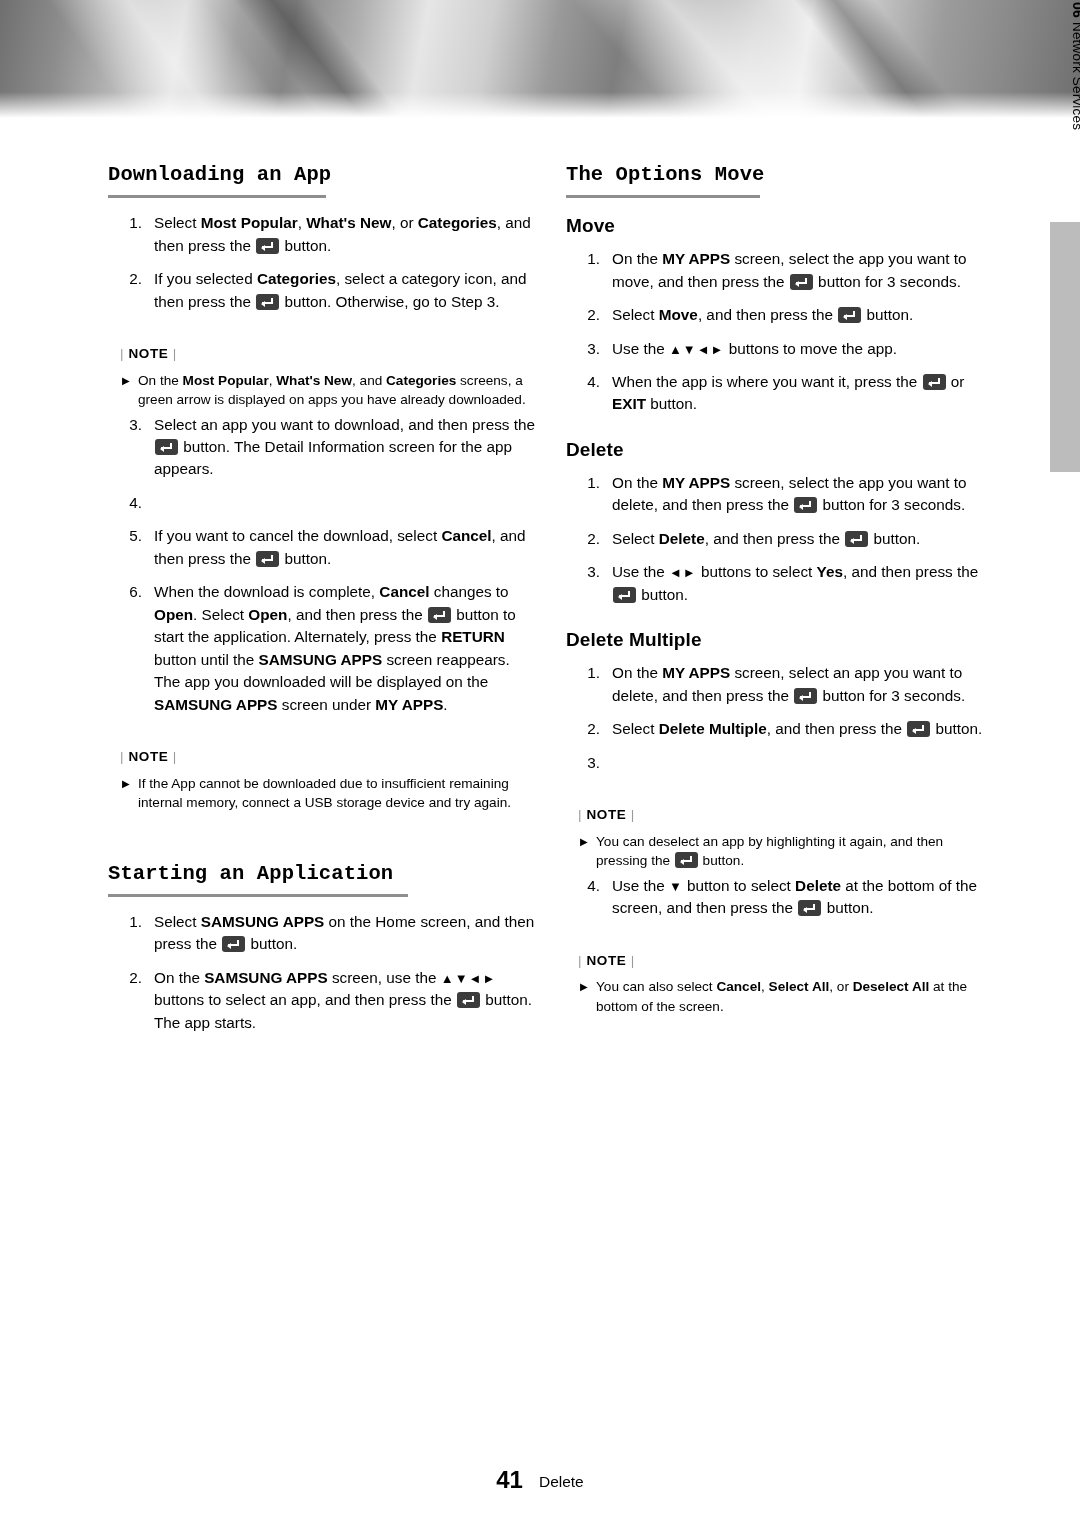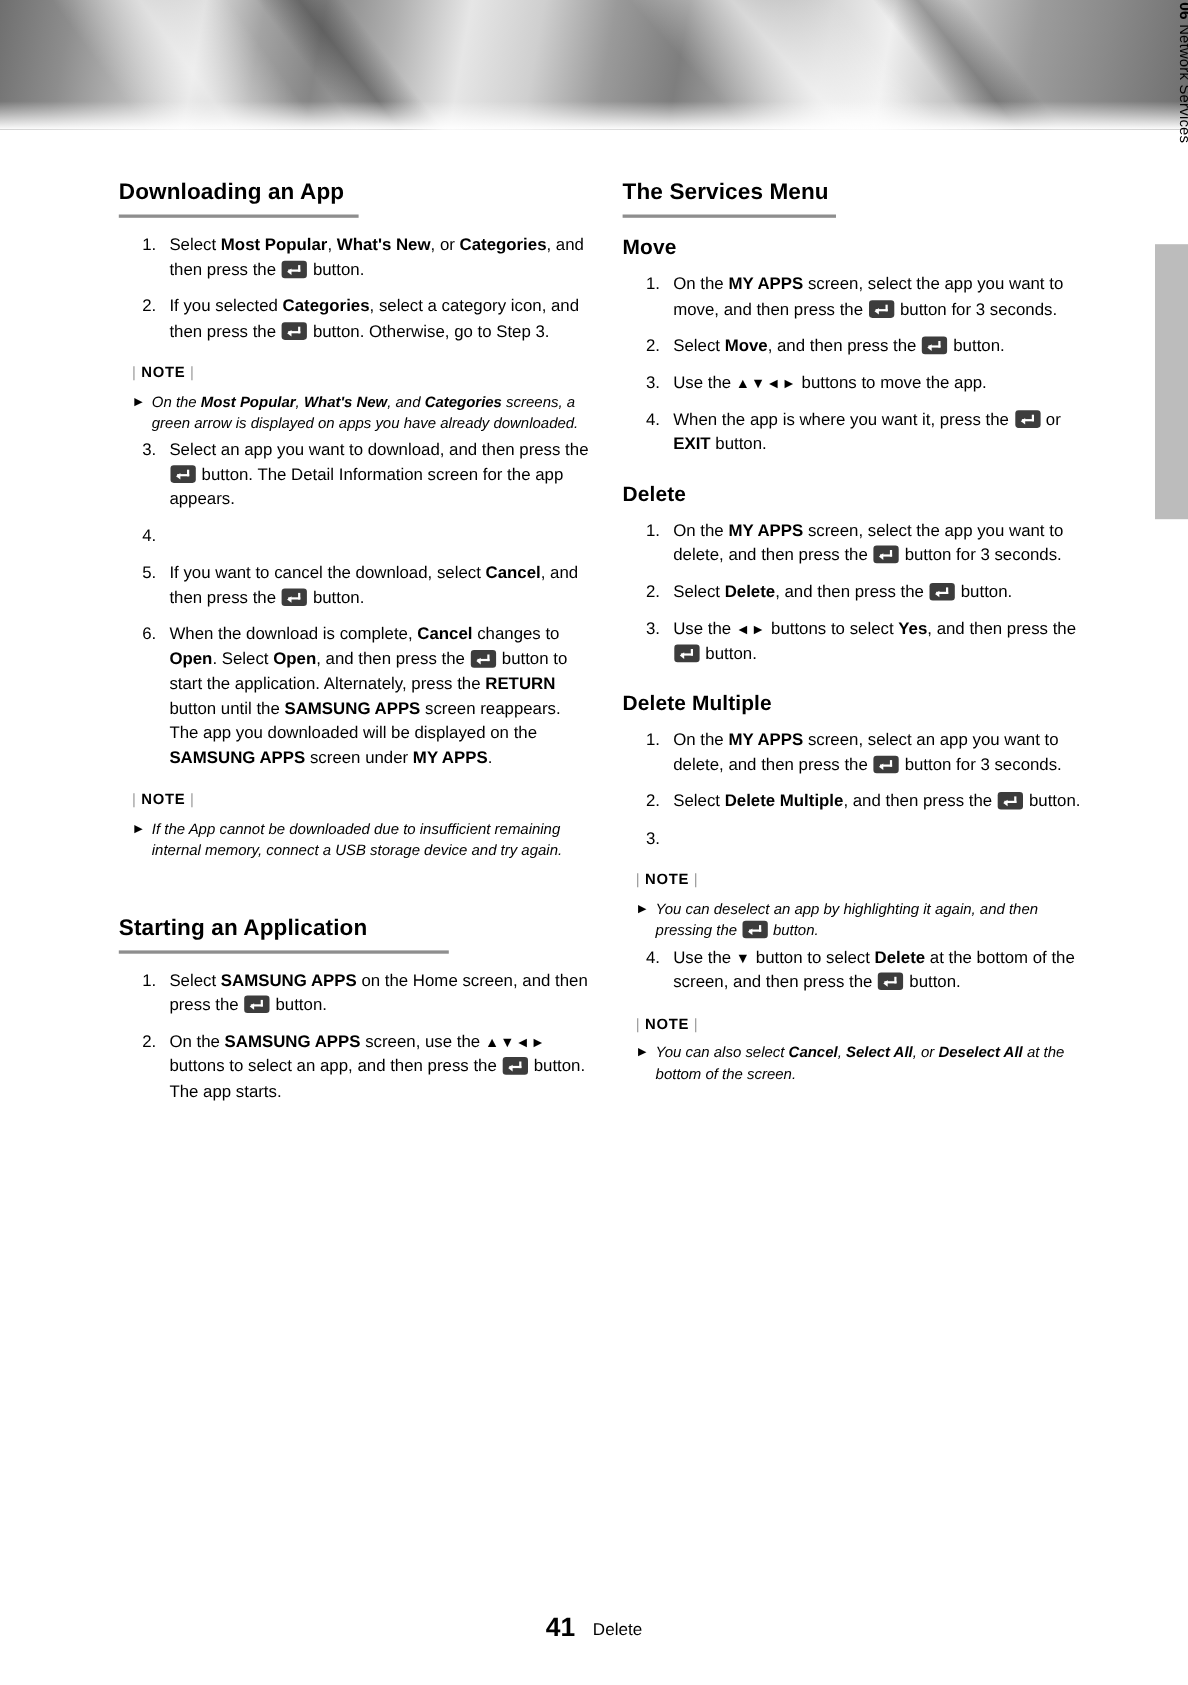--- a/index.html
+++ b/index.html
@@ -111,20 +111,21 @@
   .col-right { left: 566px; }
 
   
   h2.sect {
     font-size: 20.5px;
     font-weight: bold;
     margin: 0 0 14px 0;
     padding: 0 0 8px 0;
     letter-spacing: .1px;
     position: relative;
+    font-family: Liberation Mono, monospace;
   }
   h2.sect::after {
     content: "";
     position: absolute;
     left: 0; bottom: 0;
     width: 218px;
     height: 3px;
     background: #8e8e8e;
   }
   h2.sect.wide::after { width: 300px; }
@@ -155,36 +156,36 @@
     font-size: 15.3px;
     line-height: 1.47;
   }
   b { font-weight: bold; }
 
   
   .note-head {
     font-size: 13.5px;
     font-weight: bold;
     letter-spacing: .6px;
-    margin: 16px 0 7px 12px;
+    margin: 31px 0 7px 12px;
   }
   .note-head .bar { color: #9a9a9a; font-weight: normal; }
   .note-item {
     display: flex;
     margin: 0 0 4px 14px;
     font-size: 13.6px;
     line-height: 1.42;
   }
   .note-item .bullet {
     flex: 0 0 16px;
     color: #000;
     font-size: 10px;
     line-height: 1.9;
   }
-  .note-item .ntext { flex: 1; font-style: italic; }
+  .note-item .ntext { flex: 1; }
 
   
   .keyicon {
     display: inline-block;
     width: 23px;
     height: 16px;
     border-radius: 3px;
     background: #3c3c3c;
     position: relative;
     vertical-align: -3px;
@@ -295,21 +296,21 @@
           <div class="body">Select <b>SAMSUNG APPS</b> on the Home screen, and then press the <span class="keyicon"></span> button.</div>
         </div>
         <div class="step">
           <div class="num">2.</div>
           <div class="body">On the <b>SAMSUNG APPS</b> screen, use the <span class="arrows">▲▼◄►</span> buttons to select an app, and then press the <span class="keyicon"></span> button. The app starts.</div>
         </div>
       </div>
   </div>
 
   <div class="col col-right">
-    <h2 class="sect wide2">The Services Menu</h2>
+    <h2 class="sect wide2">The Options Move</h2>
 
     <h3 class="sub first">Move</h3>
     <div>
         <div class="step">
           <div class="num">1.</div>
           <div class="body">On the <b>MY APPS</b> screen, select the app you want to move, and then press the <span class="keyicon"></span> button for 3 seconds.</div>
         </div>
         <div class="step">
           <div class="num">2.</div>
           <div class="body">Select <b>Move</b>, and then press the <span class="keyicon"></span> button.</div>

